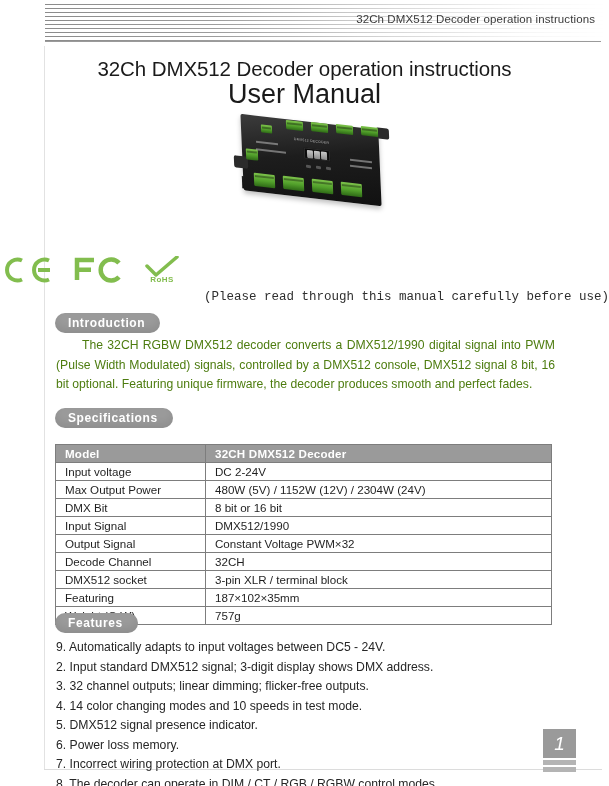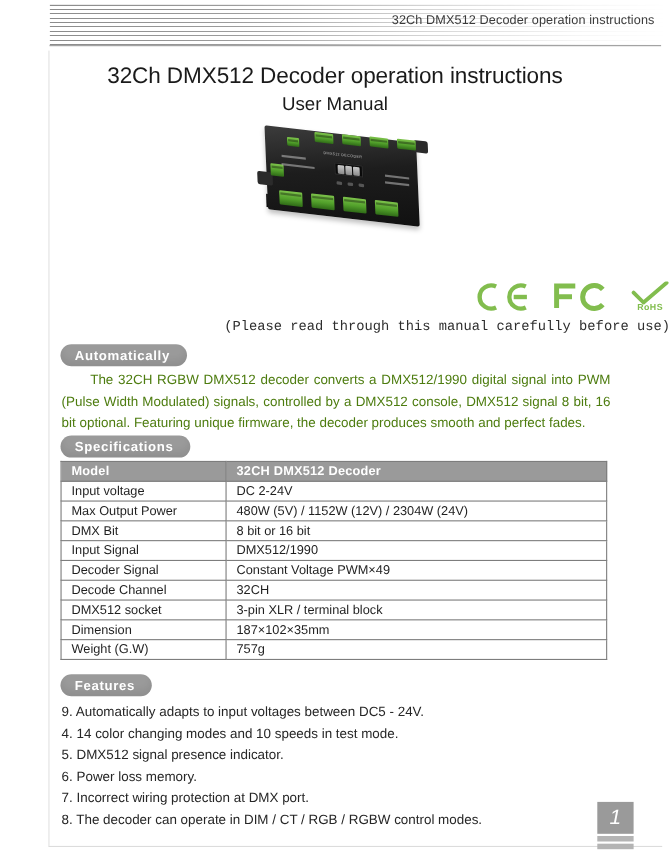--- a/index.html
+++ b/index.html
@@ -76,21 +76,21 @@
     width: 609px;
     text-align: center;
   }
   .title-1 {
     font-size: 20.5px;
     color: #1a1a1a;
     letter-spacing: -0.1px;
     line-height: 26px;
   }
   .title-2 {
-    font-size: 17px;
+    font-size: 27px;
     color: #1a1a1a;
     line-height: 25px;
   }
 
   
   .device-wrap {
     position: absolute;
     left: 228px; top: 112px;
     width: 168px; height: 112px;
   }
@@ -186,21 +186,21 @@
   }
 
   
   .certs {
     position: absolute;
     left: 0; top: 252px;
     width: 609px;
     height: 36px;
     display: flex;
     align-items: center;
-    justify-content: flex-end;
+    justify-content: flex-start;
     gap: 21px;
   }
   .cert-ce { display: block; }
   .cert-fc { display: block; }
   .cert-rohs {
     display: flex;
     flex-direction: column;
     align-items: center;
   }
   .rohs-text {
@@ -240,26 +240,26 @@
     position: absolute;
     left: 56px; top: 336px;
     width: 499px;
     font-size: 12.2px;
     line-height: 19.5px;
     color: #4d7c0f;
     text-align: justify;
   }
   .intro-body .indent { padding-left: 26px; }
 
-  .sec-spec { position: absolute; left: 55px; top: 396px; }
+  .sec-spec { position: absolute; left: 55px; top: 408px; }
 
   
   .spec-table {
     position: absolute;
-    left: 55px; top: 419px;
+    left: 55px; top: 444px;
     width: 497px;
     border-collapse: collapse;
     table-layout: fixed;
   }
   .spec-table td {
     border: 1px solid #7d7d7d;
     height: 17.6px;
     font-size: 11.6px;
     color: #1f1f1f;
     padding: 0 0 0 9px;
@@ -385,21 +385,21 @@
         <path d="M3 10 L12 19 L33 1" fill="none" stroke="#82bd4e" stroke-width="3.5" stroke-linecap="round" stroke-linejoin="round"></path>
       </svg>
       <span class="rohs-text">RoHS</span>
     </div>
 
   </div>
 
   <div class="read-note">(Please read through this manual carefully before use)</div>
 
   <div class="sec-intro">
-    <span class="pill">Automatically</span>
+    <span class="pill">Introduction</span>
   </div>
   <div class="intro-body">
     <span class="indent">The 32CH RGBW DMX512 decoder converts a DMX512/1990 digital signal into PWM (Pulse Width Modulated) signals, controlled by a DMX512 console, DMX512 signal 8 bit, 16 bit optional. Featuring unique firmware, the decoder produces smooth and perfect fades.</span>
   </div>
 
   <div class="sec-spec">
     <span class="pill">Specifications</span>
   </div>
 
   <table class="spec-table">
@@ -420,47 +420,49 @@
       </tr>
       <tr>
         <td class="col-k">DMX Bit</td>
         <td>8 bit or 16 bit</td>
       </tr>
       <tr>
         <td class="col-k">Input Signal</td>
         <td>DMX512/1990</td>
       </tr>
       <tr>
-        <td class="col-k">Decoder Signal</td>
-        <td>Constant Voltage PWM×49</td>
+        <td class="col-k">Output Signal</td>
+        <td>Constant Voltage PWM×32</td>
       </tr>
       <tr>
         <td class="col-k">Decode Channel</td>
         <td>32CH</td>
       </tr>
       <tr>
         <td class="col-k">DMX512 socket</td>
         <td>3-pin XLR / terminal block</td>
       </tr>
       <tr>
-        <td class="col-k">Dimension</td>
+        <td class="col-k">Featuring</td>
         <td>187×102×35mm</td>
       </tr>
       <tr>
         <td class="col-k">Weight (G.W)</td>
         <td>757g</td>
       </tr>
     </tbody>
   </table>
 
   <div class="sec-feat">
     <span class="pill">Features</span>
   </div>
   <ul class="feat-list">
     <li>9. Automatically adapts to input voltages between DC5 - 24V.</li>
+    <li>2. Input standard DMX512 signal; 3-digit display shows DMX address.</li>
+    <li>3. 32 channel outputs; linear dimming; flicker-free outputs.</li>
     <li>4. 14 color changing modes and 10 speeds  in test mode.</li>
     <li>5. DMX512 signal presence indicator.</li>
     <li>6. Power loss memory.</li>
     <li>7. Incorrect wiring protection at DMX port.</li>
     <li>8. The decoder can operate in DIM / CT / RGB / RGBW control modes.</li>
   </ul>
 
   <div class="pagenum-wrap">
     <div class="pagenum">1</div>
     <div class="pagebar"></div>

